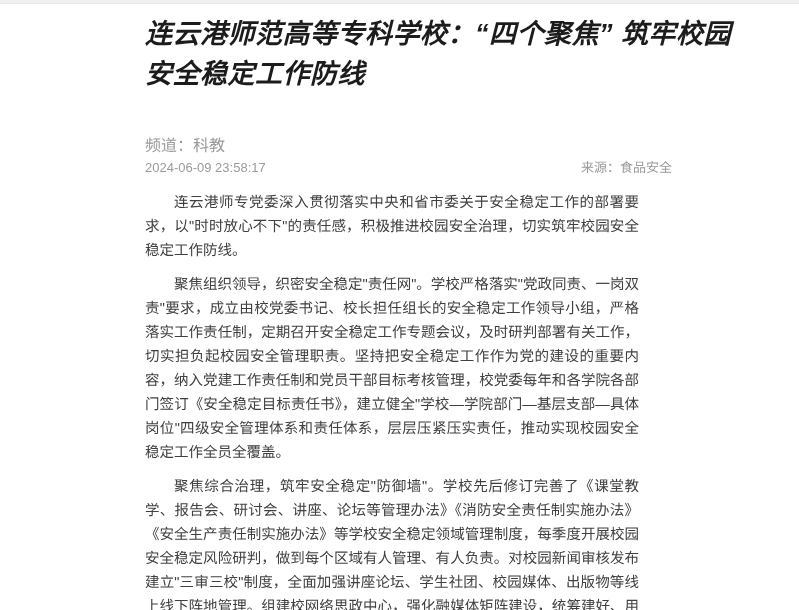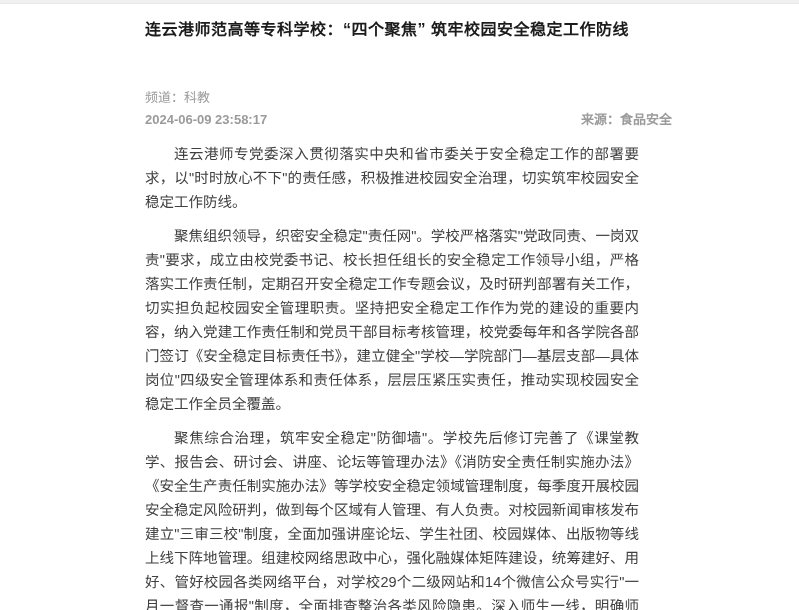--- a/index.html
+++ b/index.html
@@ -14,43 +14,43 @@
   body{font-family:"Liberation Sans","DejaVu Sans",sans-serif;}
   .top-strip{
     width:799px;height:4px;background:var(--strip);
     border-bottom:1px solid #e8e8e8;
   }
   .article{
     padding:10px 0 0 145px;
   }
   .article-title{
     width:588px;
-    font-size:16px;
-    line-height:32px;
+    font-size:27px;
+    line-height:40px;
     font-weight:700;
     color:var(--title);
     letter-spacing:0.5px;
     margin-bottom:13px;
+    font-style:italic;
   }
   .meta-channel{
-    font-size:13px;
+    font-size:16px;
     line-height:15px;
     color:var(--meta);
     margin-bottom:7px;
     margin-top:44px;
   }
   .meta-row{
     width:527px;
     display:flex;
     justify-content:space-between;
     align-items:baseline;
     font-size:13px;
     line-height:15px;
     color:var(--meta);
-    font-weight:bold;
   }
   .article-body{
     width:494px;
     margin-top:15px;
     font-size:14.5px;
     line-height:24px;
     color:var(--body);
     text-align:justify;
   }
   .article-body p{

